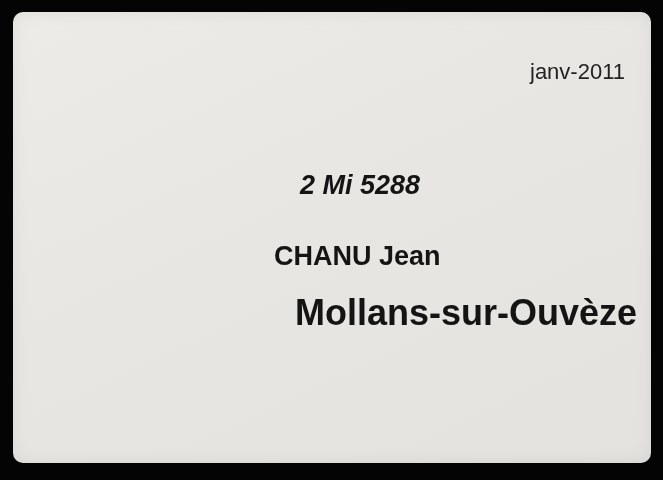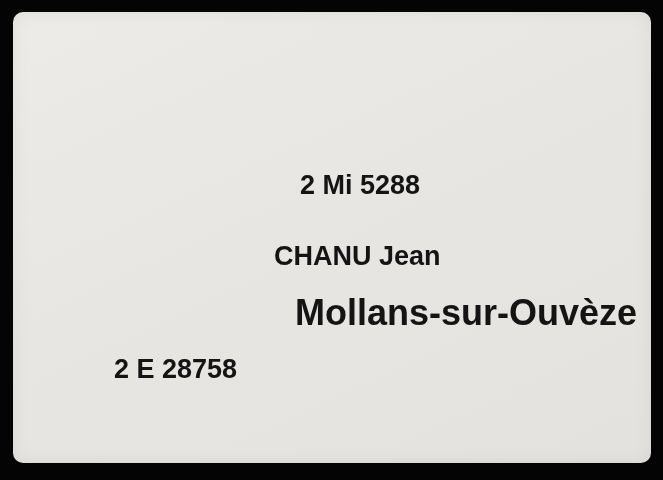--- a/index.html
+++ b/index.html
@@ -42,20 +42,21 @@
     left: 97px;
     top: 98px;
     font-size: 25px;
     font-weight: 700;
   }
   .mi-ref {
     left: 287px;
     top: 160px;
     font-size: 27px;
     font-weight: 700;
+    font-style: italic;
   }
   .person {
     left: 261px;
     top: 231px;
     font-size: 27px;
     font-weight: 700;
   }
   .place {
     left: 282px;
     top: 283px;
@@ -72,20 +73,21 @@
   .gap {
     display: inline-block;
     width: 33px;
   }
 </style>
 </head>
 <body>
 
 <div id="screen">
   <div class="card">
+    <div class="line date-stamp">janv-2011</div>
     <div class="line mi-ref">2 Mi 5288</div>
     <div class="line person">CHANU Jean</div>
     <div class="line place">Mollans-sur-Ouvèze</div>
     <div class="line bottom-line">
-      <span>2 E 28758</span><span class="gap"></span>
+      <span class="gap"></span>
     </div>
   </div>
 </div>
 
 </body></html>

